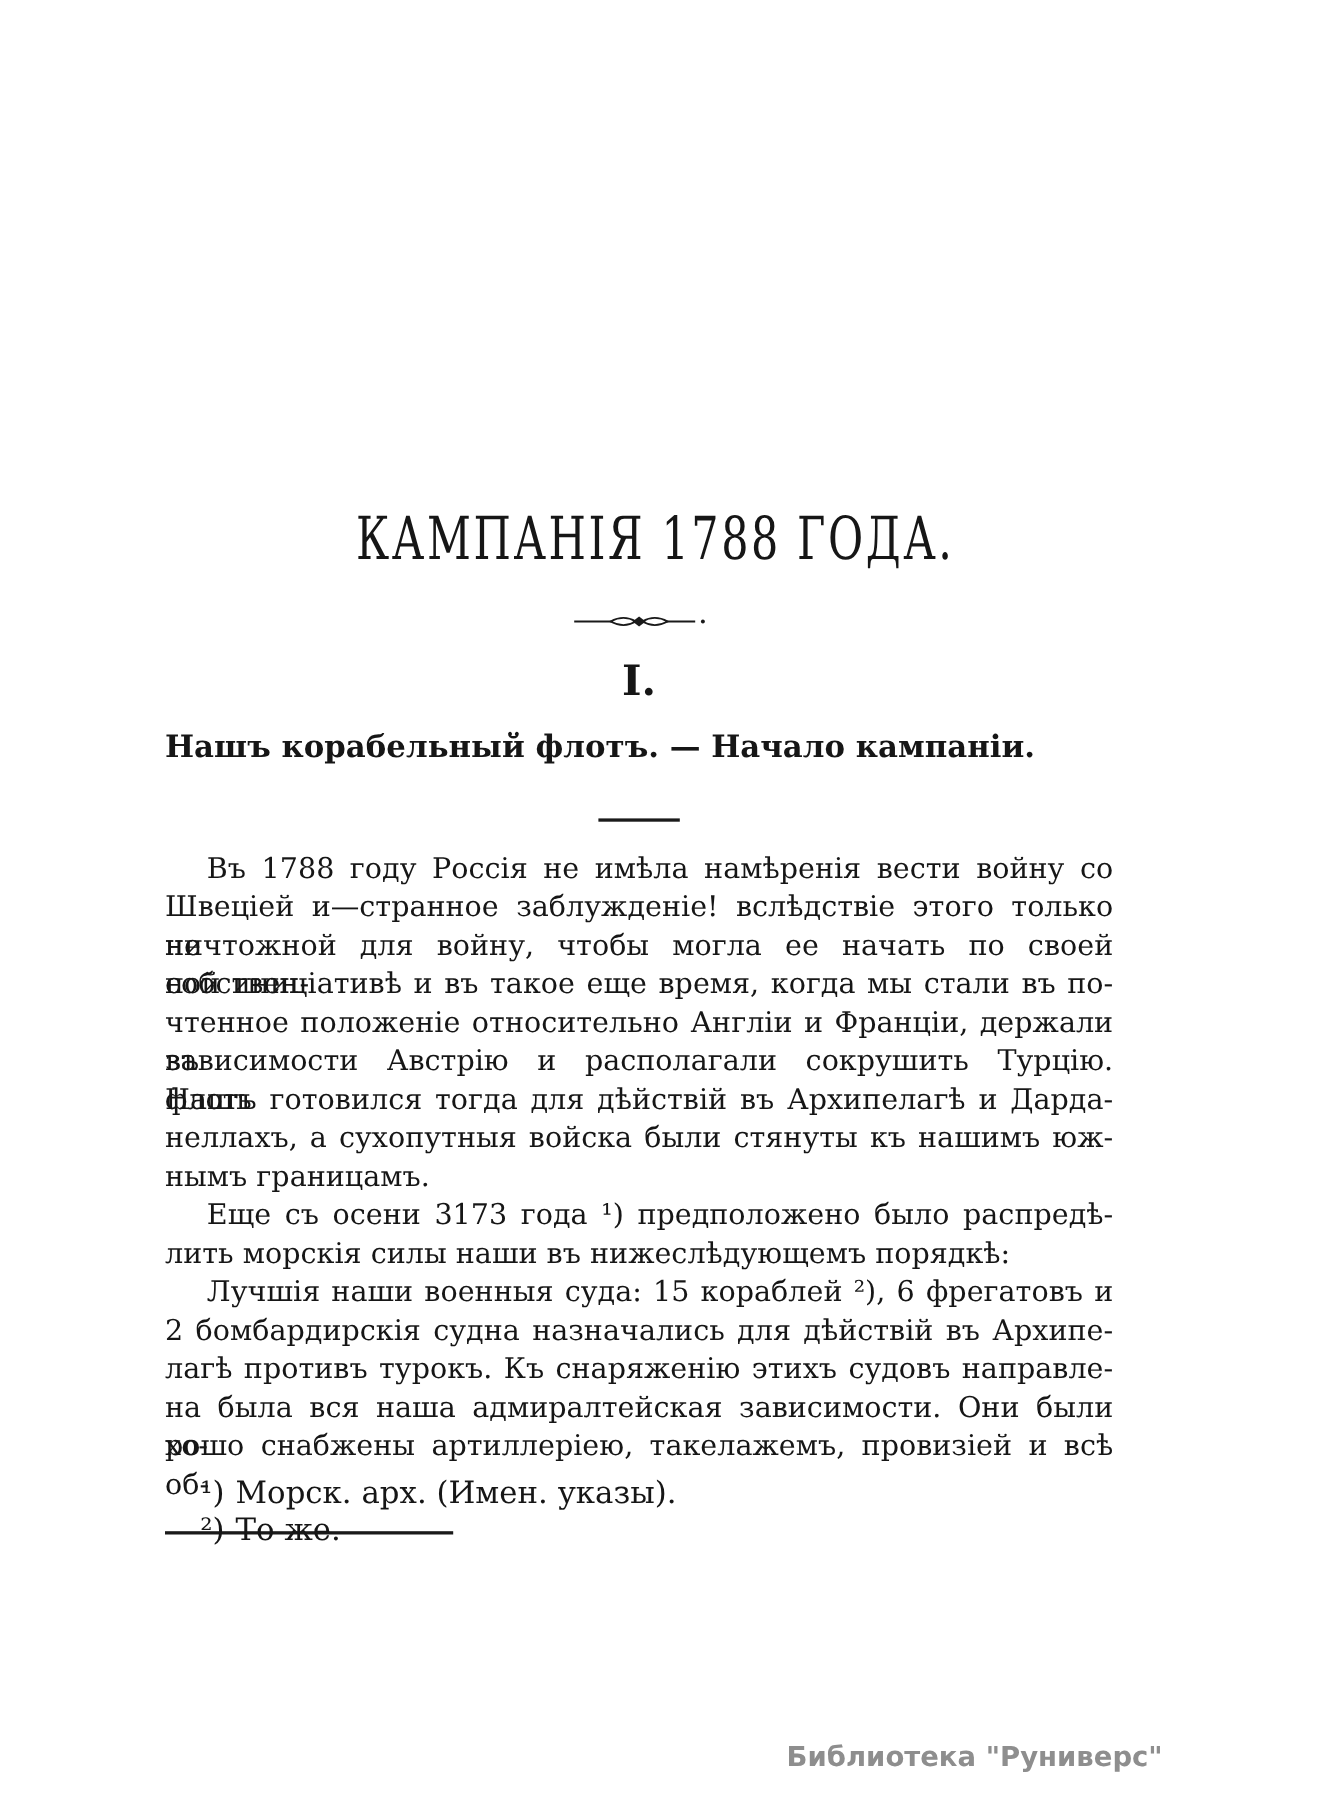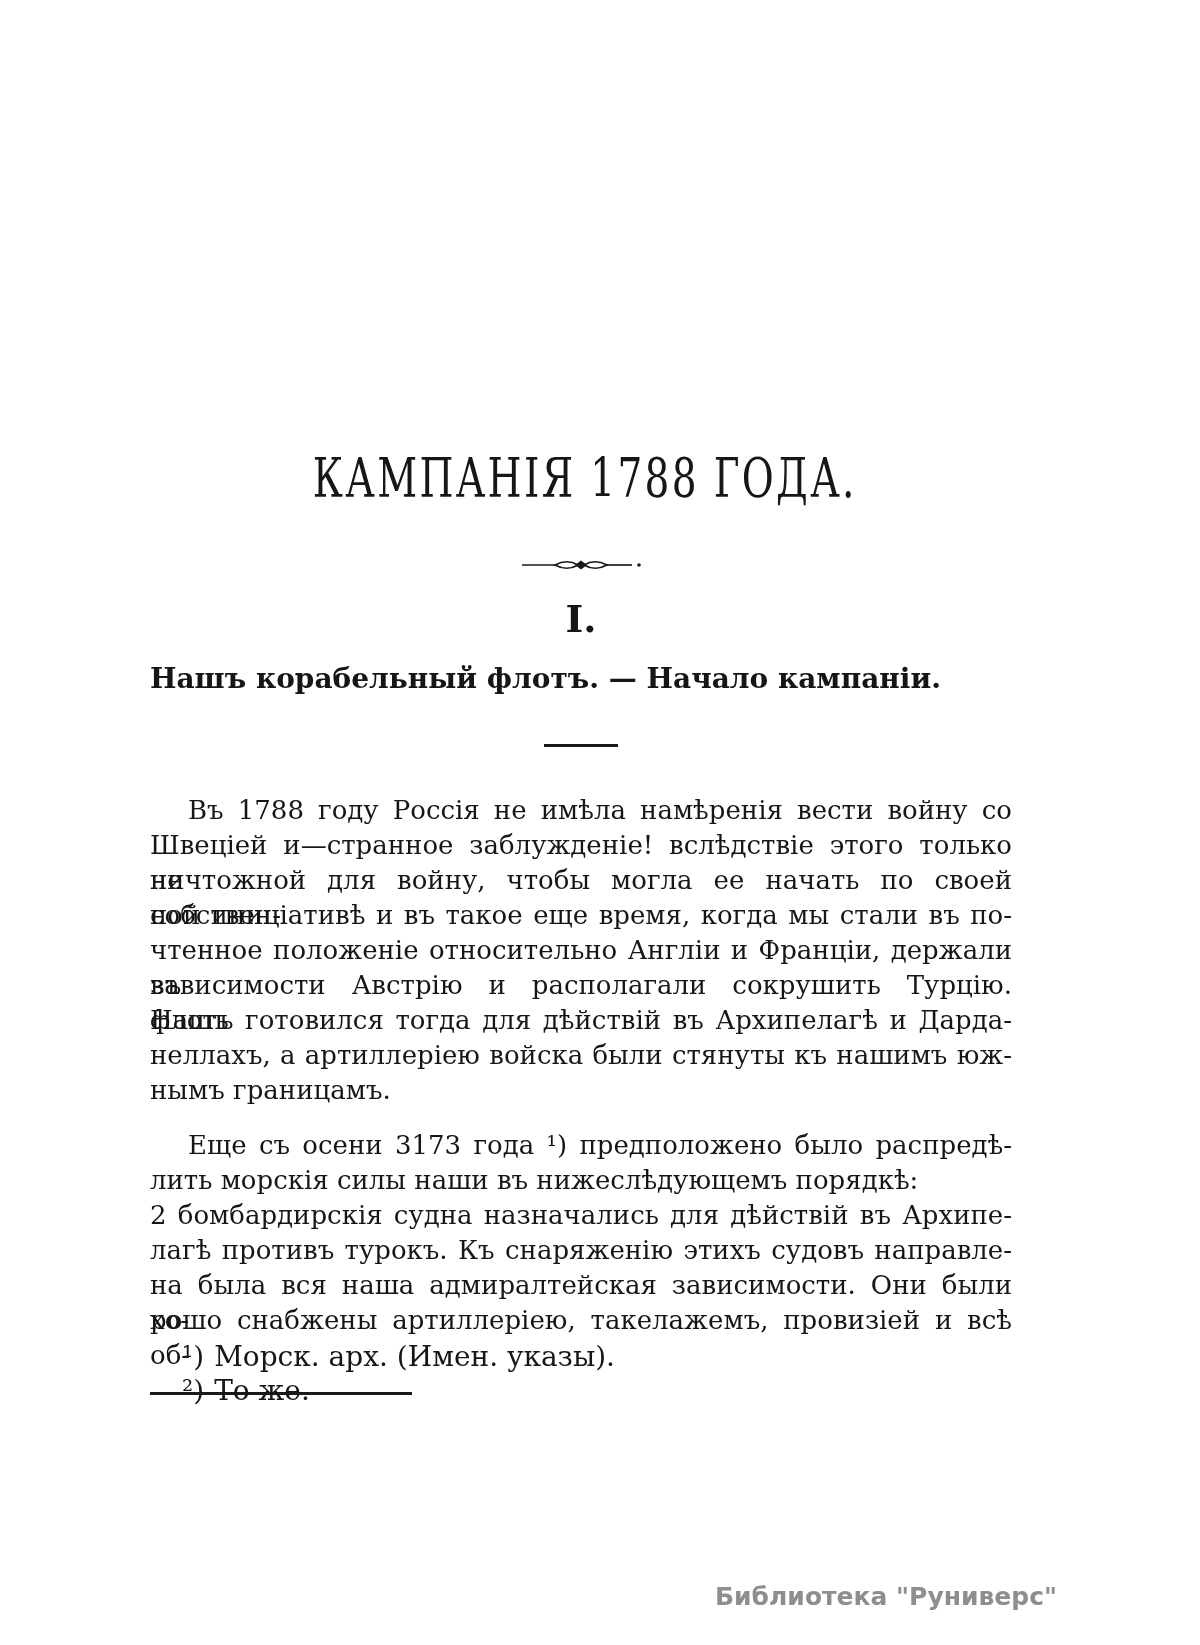--- a/index.html
+++ b/index.html
@@ -17,21 +17,21 @@
     left: 150px;
     top: 0;
     width: 862px;
     height: 100%;
   }
   .title {
     position: absolute;
     top: 448px;
     left: 0;
     width: 100%;
-    margin: 4px;
+    margin: 15px;
     text-align: center;
     font-size: 50px;
     font-weight: 500;
     line-height: 1;
     white-space: nowrap;
   }
   .title .squeeze {
     display: inline-block;
     transform: scaleX(0.78) scaleY(1.08);
     transform-origin: center top;
@@ -82,21 +82,21 @@
     font-size: 26px;
     line-height: 35px;
   }
   .line { height: 35px; white-space: nowrap; }
   .line.justify {
     white-space: normal;
     text-align: justify;
     text-align-last: justify;
     word-spacing: 1px;
   }
-  .line.indent { text-indent: 38px; margin-top: 20px; }
+  .line.indent { text-indent: 38px; }
   .footnote-rule {
     position: absolute;
     top: 1392px;
     left: 0;
     width: 262px;
     height: 3px;
     background: #1a1a1a;
   }
   .footnotes {
     position: absolute;
@@ -145,26 +145,27 @@
     <div class="heading-rule"></div>
 
     <div class="body-text">
       <div class="line justify indent">Въ 1788 году Россія не имѣла намѣренія вести войну со</div>
       <div class="line justify">Швеціей и—странное заблужденіе! вслѣдствіе этого только не</div>
       <div class="line justify">ничтожной для войну, чтобы могла ее начать по своей собствен-</div>
       <div class="line justify">ной иниціативѣ и въ такое еще время, когда мы стали въ по-</div>
       <div class="line justify">чтенное положеніе относительно Англіи и Франціи, держали въ</div>
       <div class="line justify">зависимости Австрію и располагали сокрушить Турцію. Нашъ</div>
       <div class="line justify">флотъ готовился тогда для дѣйствій въ Архипелагѣ и Дарда-</div>
-      <div class="line justify">неллахъ, а артиллеріею войска были стянуты къ нашимъ юж-</div>
+      <div class="line justify">неллахъ, а сухопутныя войска были стянуты къ нашимъ юж-</div>
       <div class="line">нымъ границамъ.</div>
 
       <div class="line justify indent">Еще съ осени 3173 года ¹) предположено было распредѣ-</div>
       <div class="line">лить морскія силы наши въ нижеслѣдующемъ порядкѣ:</div>
 
+      <div class="line justify indent">Лучшія наши военныя суда: 15 кораблей ²), 6 фрегатовъ и</div>
       <div class="line justify">2 бомбардирскія судна назначались для дѣйствій въ Архипе-</div>
       <div class="line justify">лагѣ противъ турокъ. Къ снаряженію этихъ судовъ направле-</div>
       <div class="line justify">на была вся наша адмиралтейская зависимости. Они были хо-</div>
       <div class="line justify">рошо снабжены артиллеріею, такелажемъ, провизіей и всѣ об-</div>
     </div>
 
     <div class="footnote-rule"></div>
 
     <div class="footnotes">
       <div class="footnote">

